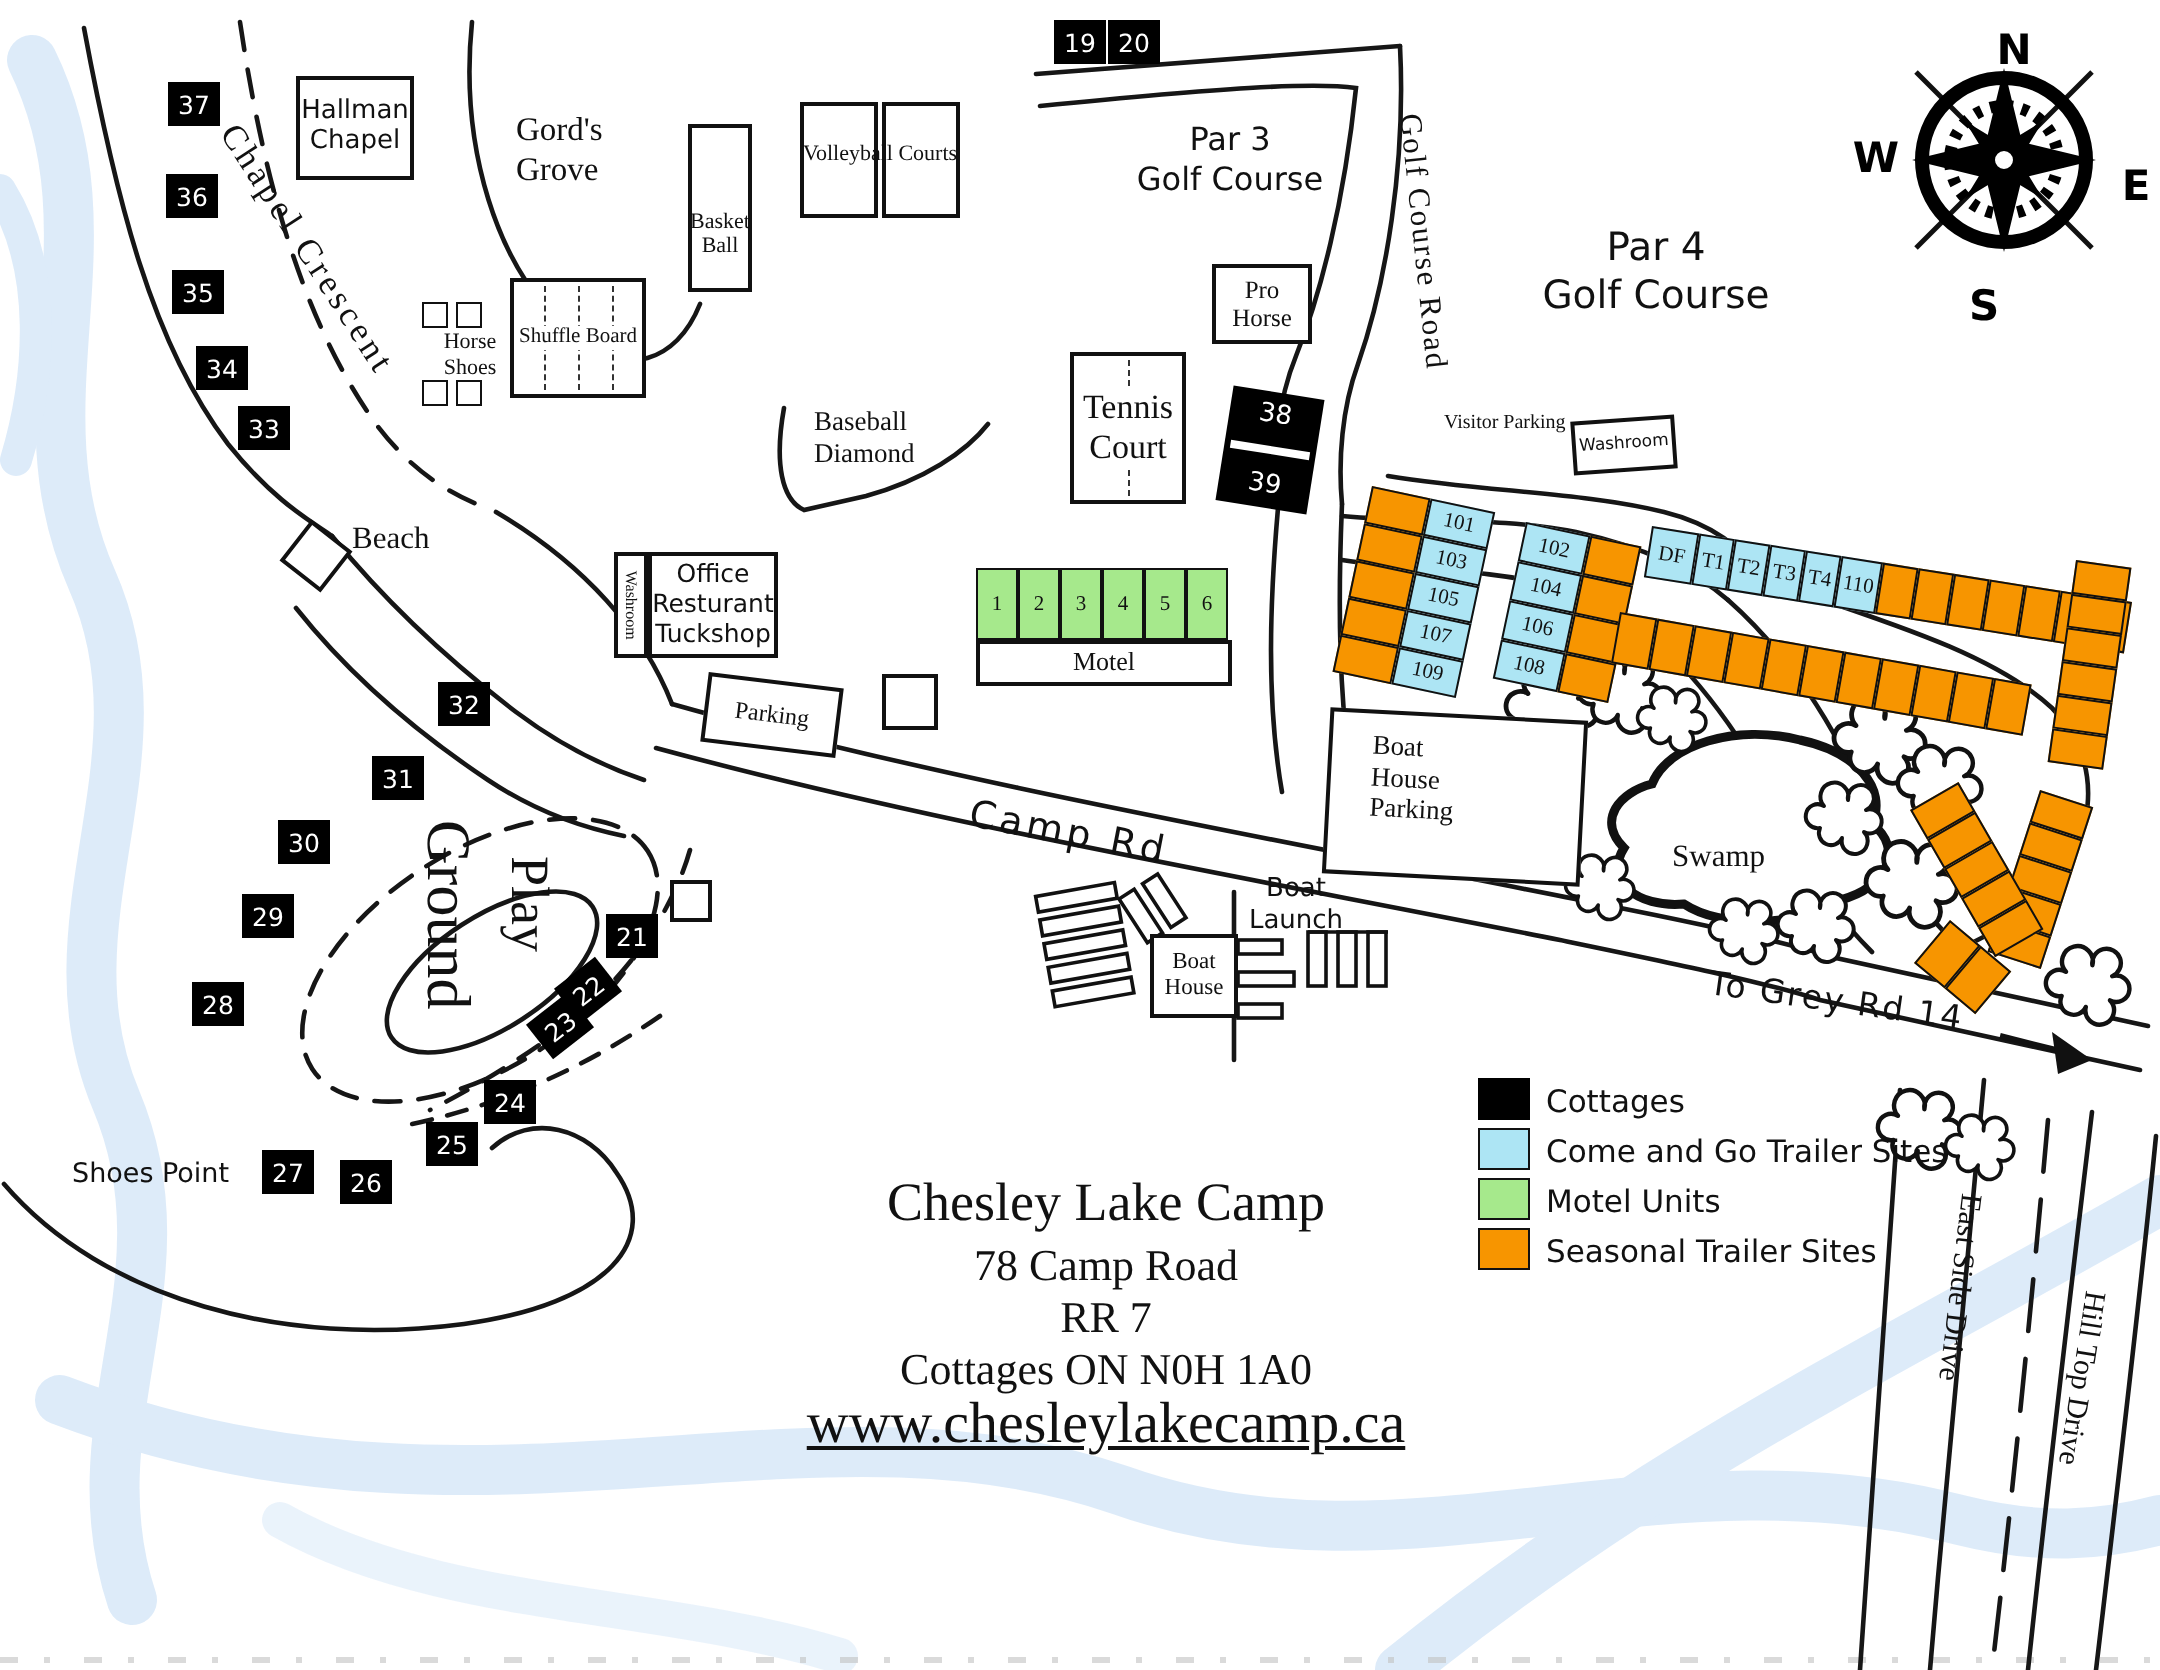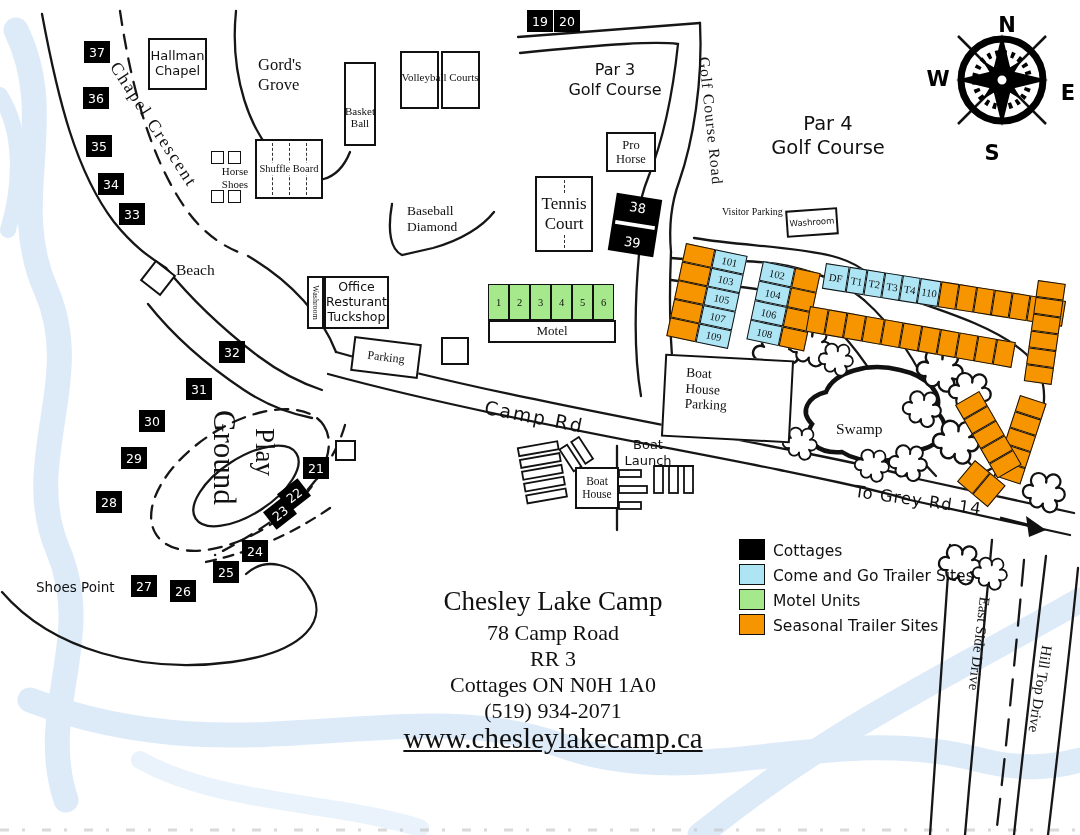--- a/index.html
+++ b/index.html
@@ -376,19 +376,18 @@
     </div>
     <div class="legend-row">
       <div class="sw o"></div>
       <span class="legend-label">Seasonal Trailer Sites</span>
     </div>
   </div>
 
   <div class="addr">
     <div class="t">Chesley Lake Camp</div>
     <div class="l">78 Camp Road</div>
-    <div class="l">RR 3</div>
+    <div class="l">RR 7</div>
     <div class="l">Cottages ON N0H 1A0</div>
-    <div class="l">(519) 934-2071</div>
     <div class="w">www.chesleylakecamp.ca</div>
   </div>
 
 </div>
 
 </body></html>

